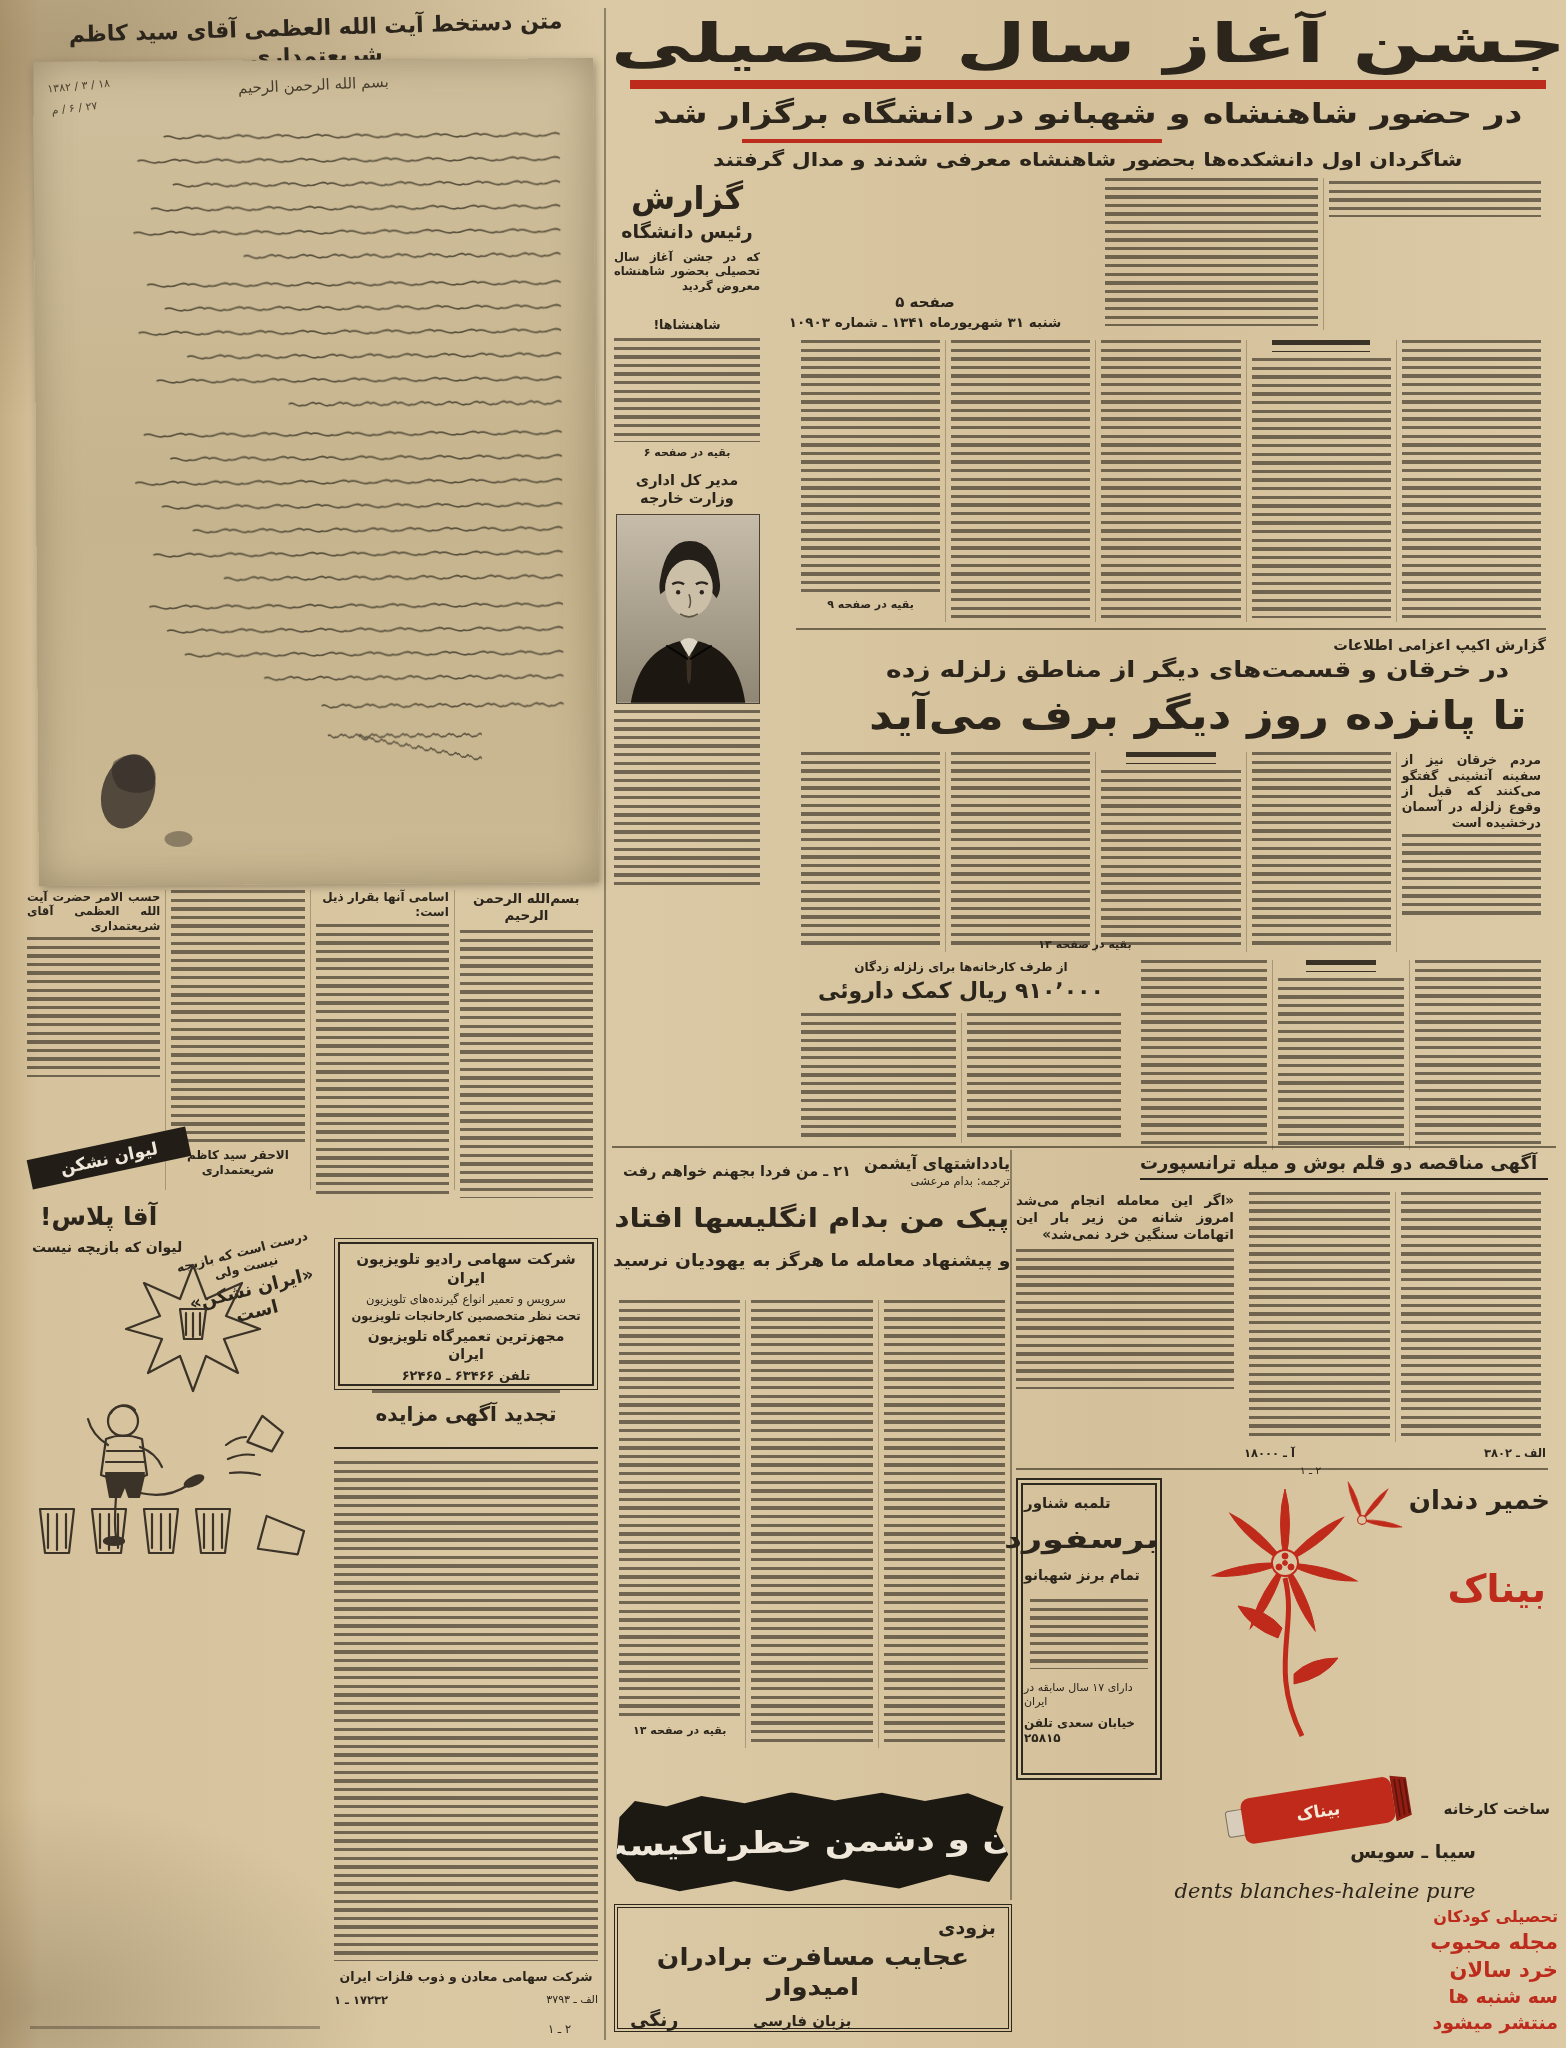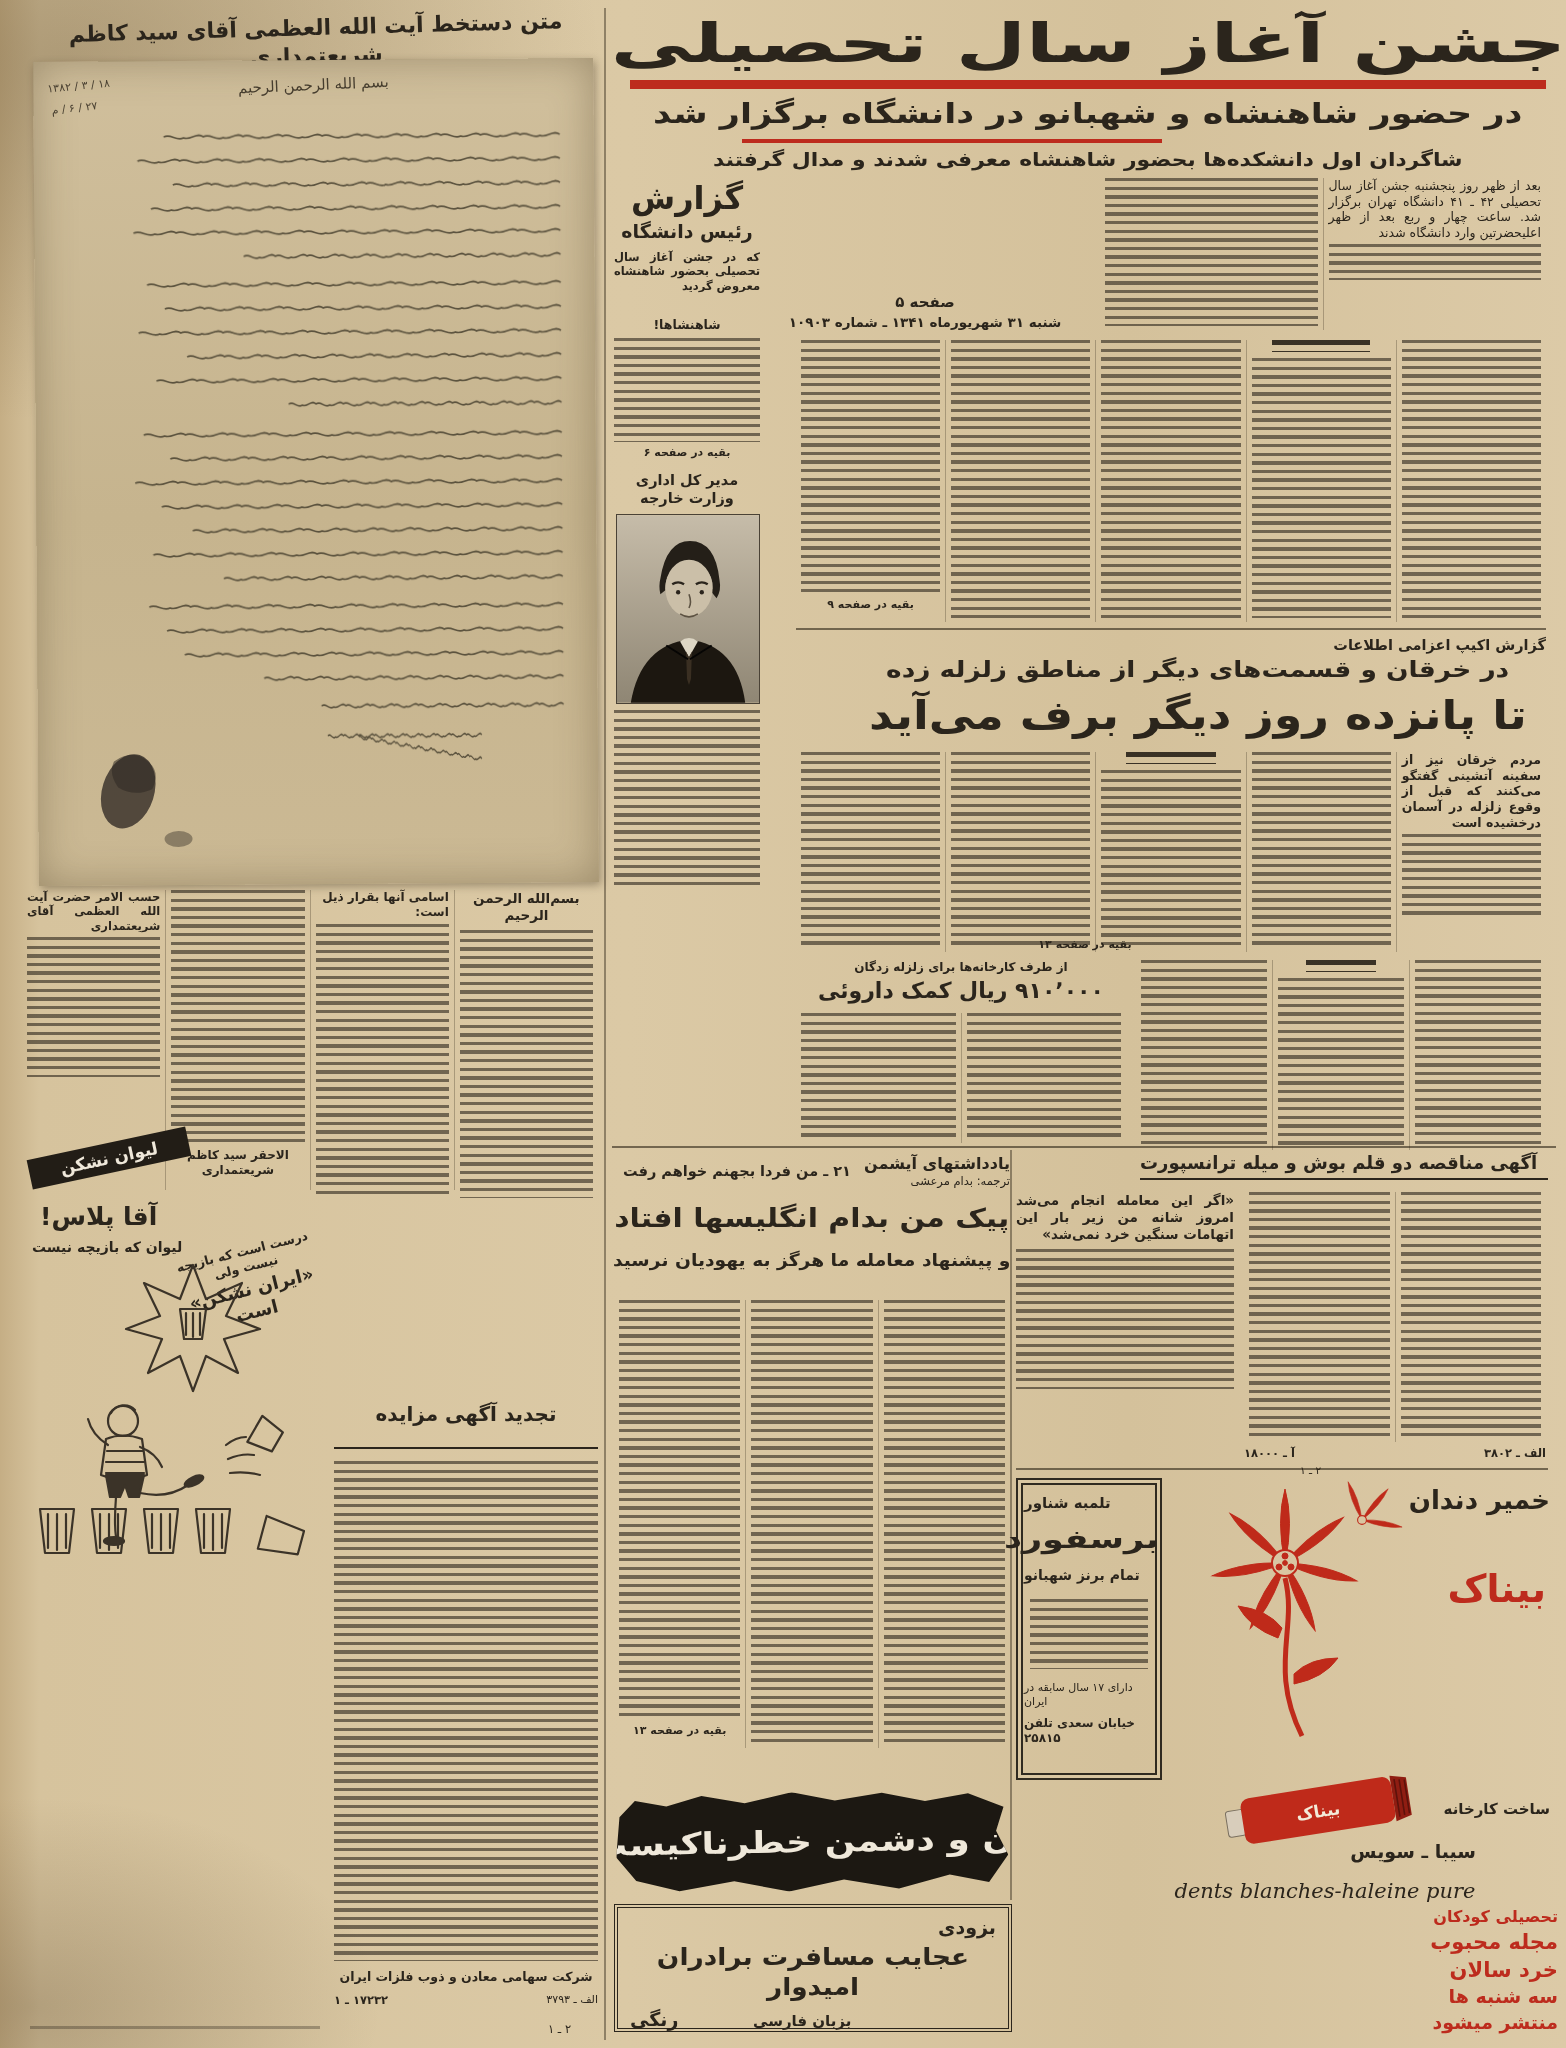--- a/index.html
+++ b/index.html
@@ -146,20 +146,30 @@
         <path d="M64 246 h34 l-5 44 h-24 z M72 251 v34 M81 251 v36 M90 251 v34"></path>
         <path d="M116 246 h34 l-5 44 h-24 z M124 251 v34 M133 251 v36 M142 251 v34"></path>
         <path d="M168 246 h34 l-5 44 h-24 z M176 251 v34 M185 251 v36 M194 251 v34"></path>
         <g transform="rotate(-75,248,272)">
             <path d="M230 258 h34 l-5 40 h-24 z"></path>
           </g>
       </g>
     </svg>
   </div>
 
+  <div class="a dblborder" style="left:334px;top:1238px;width:264px;height:152px">
+    <div class="inner c">
+      <div class="b" style="font-size:15px">شرکت سهامی رادیو تلویزیون ایران</div>
+      <div style="font-size:11.5px;margin-top:4px">سرویس و تعمیر انواع گیرنده‌های تلویزیون</div>
+      <div class="b" style="font-size:11.5px;margin-top:3px">تحت نظر متخصصین کارخانجات تلویزیون</div>
+      <div class="b" style="font-size:14px;margin-top:5px">مجهزترین تعمیرگاه تلویزیون ایران</div>
+      <div class="b" style="font-size:13px;margin-top:5px">تلفن ۶۳۴۶۶ ـ ۶۲۴۶۵</div>
+      <div class="sim" style="height:9px;margin-top:5px;width:80%;margin-left:auto;margin-right:auto"></div>
+    </div>
+  </div>
 
   <div class="a" style="left:334px;top:1402px;width:264px;height:620px">
     <div class="b c" style="font-size:20px;border-bottom:2px solid #2b251c;padding-bottom:20px">تجدید آگهی مزایده</div>
     <div class="sim" style="height:500px;margin-top:12px"></div>
     <div class="b c" style="font-size:12.5px;margin-top:8px">شرکت سهامی معادن و ذوب فلزات ایران</div>
     <div style="display:flex;justify-content:space-between;margin-top:8px">
       <span style="font-size:11px">الف ـ ۳۷۹۳</span>
       <span class="b" style="font-size:11.5px">۱۷۲۳۲ ـ ۱</span>
     </div>
   </div>
@@ -176,21 +186,20 @@
   <div class="a" style="left:742px;top:139px;width:420px;height:4px;background:#bd2b1d"></div>
   <div class="a c" style="left:628px;top:148px;width:920px;font-size:19px;font-weight:bold">
     <span class="stretch" style="--sx:1.15">شاگردان اول دانشکده‌ها بحضور شاهنشاه معرفی شدند و مدال گرفتند</span>
   </div>
 
   <div class="a b c" style="left:758px;top:293px;width:334px;font-size:15px">صفحه ۵</div>
   <div class="a b c" style="left:726px;top:314px;width:398px;font-size:13.5px">شنبه ۳۱ شهریورماه ۱۳۴۱ ـ شماره ۱۰۹۰۳</div>
 
   <div class="a cols ruled" style="left:1100px;top:178px;width:446px;height:152px">
     <div>
-      <div class="j" style="font-size:12.5px">بعد از ظهر روز پنجشنبه جشن آغاز سال تحصیلی ۴۲ ـ ۴۱ دانشگاه تهران برگزار شد. ساعت چهار و ربع بعد از ظهر اعلیحضرتین وارد دانشگاه شدند</div>
       <div class="sim" style="height:36px;margin-top:3px"></div>
     </div>
     <div>
       <div class="sim" style="height:148px"></div>
     </div>
   </div>
 
   <div class="a" style="left:614px;top:178px;width:146px">
     <div class="b c" style="font-size:32px">گزارش</div>
     <div class="b c" style="font-size:19px;margin-top:2px">رئیس دانشگاه</div>

